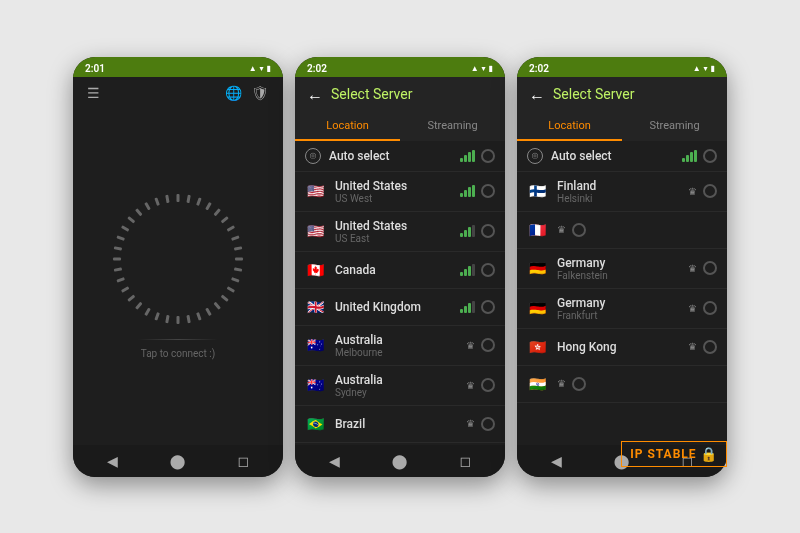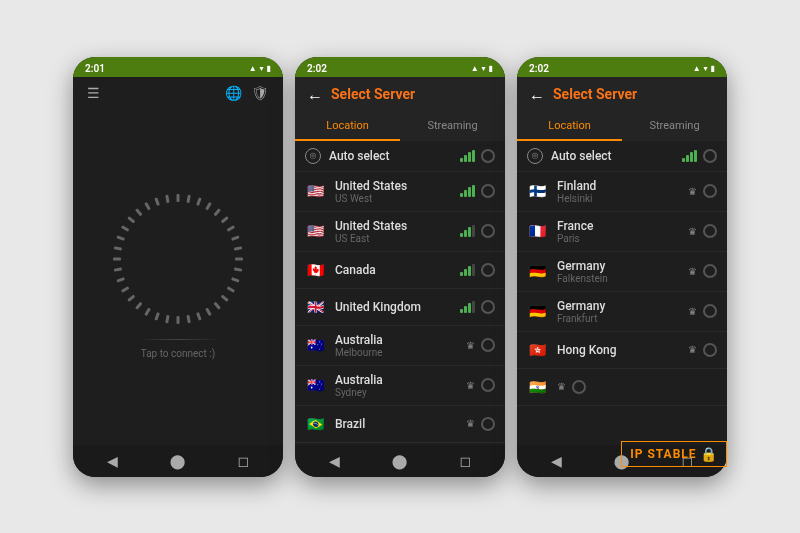--- a/index.html
+++ b/index.html
@@ -167,23 +167,23 @@
       padding: 8px 12px;
       background: #242424;
       gap: 8px;
       flex-shrink: 0;
     }
     .back-arrow {
       color: #fff;
       font-size: 16px;
     }
     .server-title {
-      color: #f97316;
+      color: #bef264;
       font-size: 14px;
-      font-weight: 700;
+      font-weight: 400;
     }
 
     .tabs-row {
       display: flex;
       background: #242424;
       flex-shrink: 0;
     }
     .tab {
       flex: 1;
       text-align: center;
@@ -586,24 +586,20 @@
           <div class="server-sub">Helsinki</div>
         </div>
         <div class="server-actions">
           <span class="crown-icon">♛</span>
           <div class="radio-btn"></div>
         </div>
       </div>
 
       <div class="server-item">
         <div class="flag-circle">🇫🇷</div>
-        <div class="server-info">
-          <div class="server-name">France</div>
-          <div class="server-sub">Paris</div>
-        </div>
         <div class="server-actions">
           <span class="crown-icon">♛</span>
           <div class="radio-btn"></div>
         </div>
       </div>
 
       <div class="server-item">
         <div class="flag-circle">🇩🇪</div>
         <div class="server-info">
           <div class="server-name">Germany</div>

